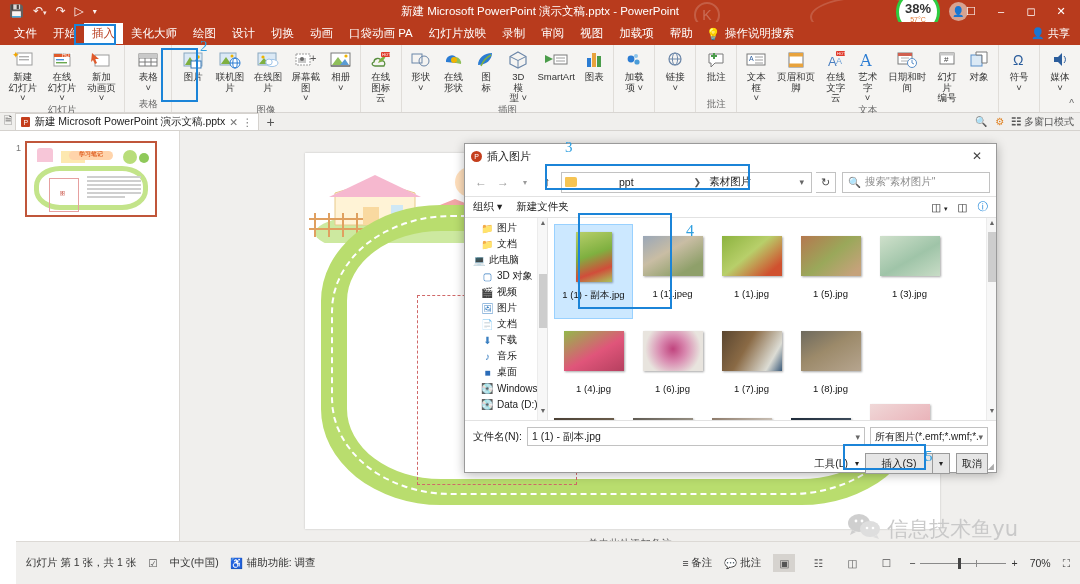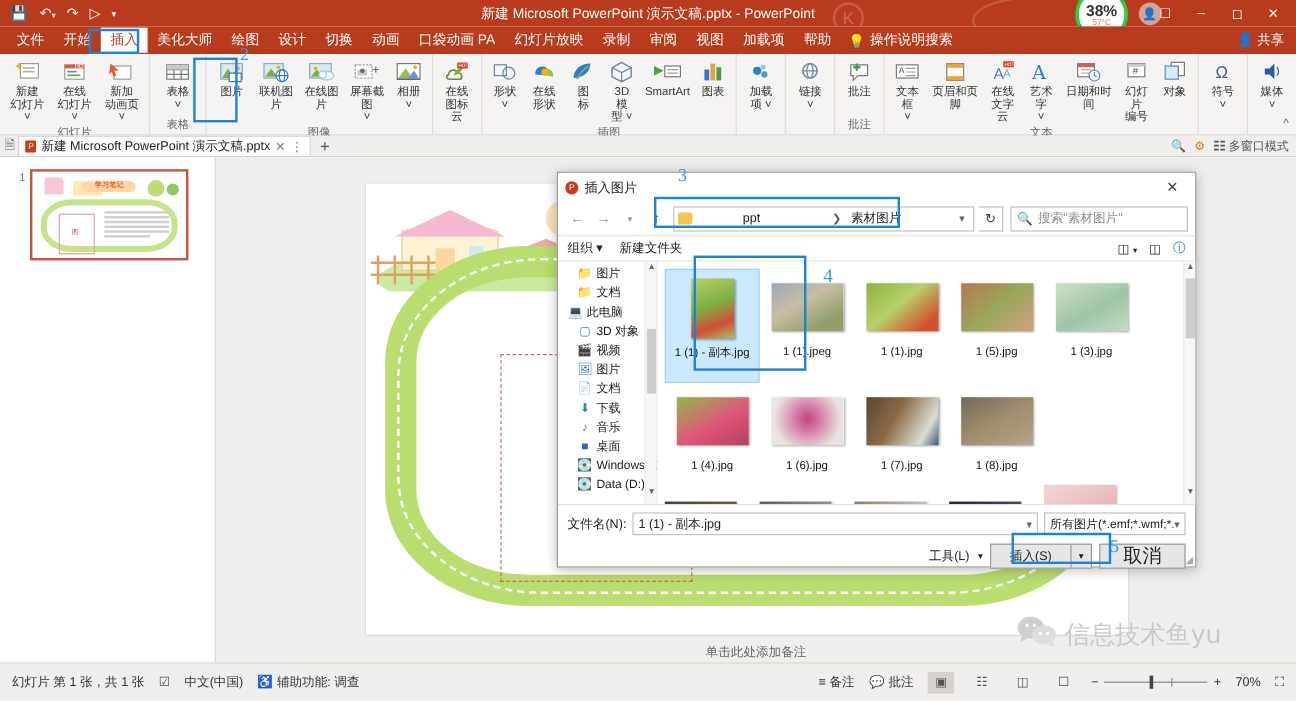--- a/index.html
+++ b/index.html
@@ -119,21 +119,21 @@
     color:#e0662a; font-size:17px; font-weight:bold; letter-spacing:4px;
     font-family:"DejaVu Sans", sans-serif;
   }
   .sl-ph {
     position:absolute; left:112px; top:142px; width:160px; height:190px;
     border:1px dashed #d06868;
   }
   .sl-ph-char { position:absolute; left:175px; top:228px; color:#c0392b; font-size:21px; font-family:"DejaVu Serif", serif; }
   
   .statusbar {
-    position:absolute; left:0; right:0; bottom:0; height:32px; background:#f0efed;
+    position:absolute; left:16px; right:0; bottom:0; height:43px; background:#f0efed;
     border-top:1px solid #dcd9d5; display:flex; align-items:center;
     padding:0 10px; font-size:10.5px; color:#333;
   }
   .sb-left { display:flex; align-items:center; gap:12px; }
   .sb-right { margin-left:auto; display:flex; align-items:center; gap:12px; }
   .sb-btn { display:flex; align-items:center; gap:3px; cursor:pointer; }
   .viewbtn { width:22px; height:18px; display:flex; align-items:center; justify-content:center; cursor:pointer; color:#555; }
   .viewbtn.on { background:#d6d3cf; }
   .zoomslider { display:flex; align-items:center; gap:5px; }
   .ztrack { width:86px; height:1px; background:#8a8a8a; position:relative; }
@@ -204,21 +204,21 @@
   .fninput { flex:1; height:19px; border:1px solid #c2c2c2; background:#fff; display:flex; align-items:center; padding:0 4px; font-size:10.5px; }
   .fninput .cv { flex:1; }
   .fninput .dd { color:#666; font-size:9px; }
   .typesel { width:118px; height:19px; border:1px solid #c2c2c2; display:flex; align-items:center; padding:0 4px; font-size:10px; }
   .typesel .cv { flex:1; overflow:hidden; white-space:nowrap; }
   .foot-row2 { display:flex; align-items:center; justify-content:flex-end; gap:6px; margin-top:7px; }
   .tools-btn { display:flex; align-items:center; gap:7px; font-size:10.5px; cursor:pointer; }
   .splitbtn { display:flex; height:21px; border:1px solid #9a9a9a; background:#e6e6e6; }
   .splitbtn .main { width:66px; display:flex; align-items:center; justify-content:center; font-size:10.5px; }
   .splitbtn .arrow { width:17px; border-left:1px solid #9a9a9a; display:flex; align-items:center; justify-content:center; font-size:8px; }
-  .cancelbtn { width:72px; height:21px; border:1px solid #9a9a9a; background:#e6e6e6; display:flex; align-items:center; justify-content:center; font-size:16px; cursor:pointer; }
+  .cancelbtn { width:32px; height:21px; border:1px solid #9a9a9a; background:#e6e6e6; display:flex; align-items:center; justify-content:center; font-size:10px; cursor:pointer; }
   .callout-3 { position:absolute; left:565px; top:139px; color:#2e9fe0; font-size:15px; font-family:"Liberation Serif", serif; z-index:40; }
   .callout-4 { position:absolute; left:686px; top:222px; color:#2e9fe0; font-size:16px; font-family:"Liberation Serif", serif; z-index:40; }
   .callout-5 { position:absolute; left:925px; top:448px; color:#2e9fe0; font-size:15px; font-family:"Liberation Serif", serif; z-index:40; }
   .resize-grip { position:absolute; right:2px; bottom:1px; font-size:8px; color:#aaa; }
 </style>
 </head>
 <body>
 
 <div class="titlebar">
   <div class="qat">

